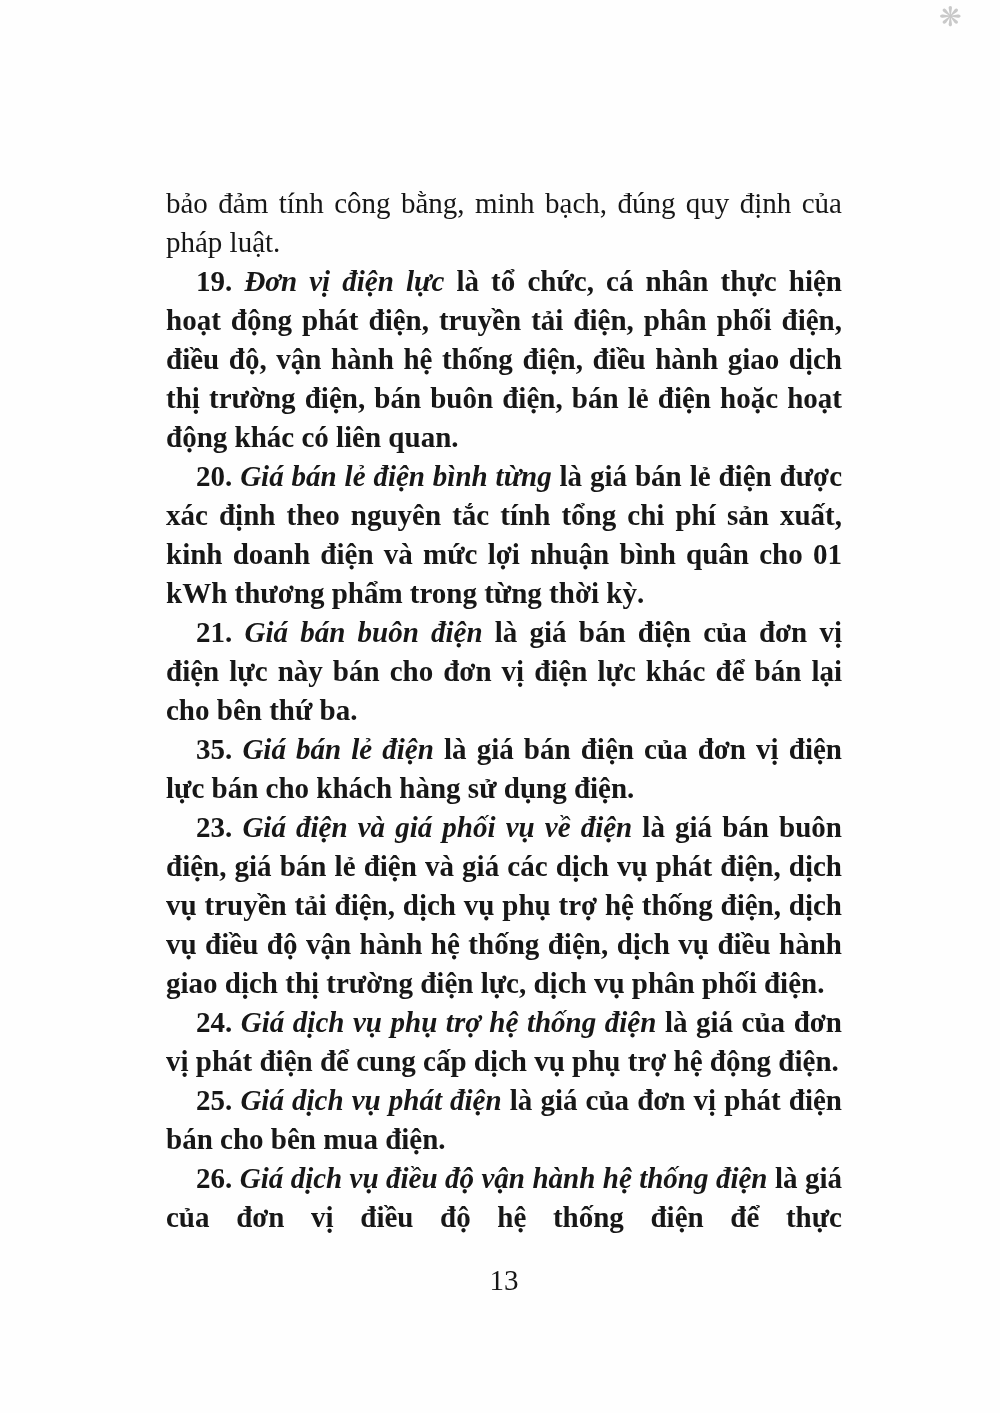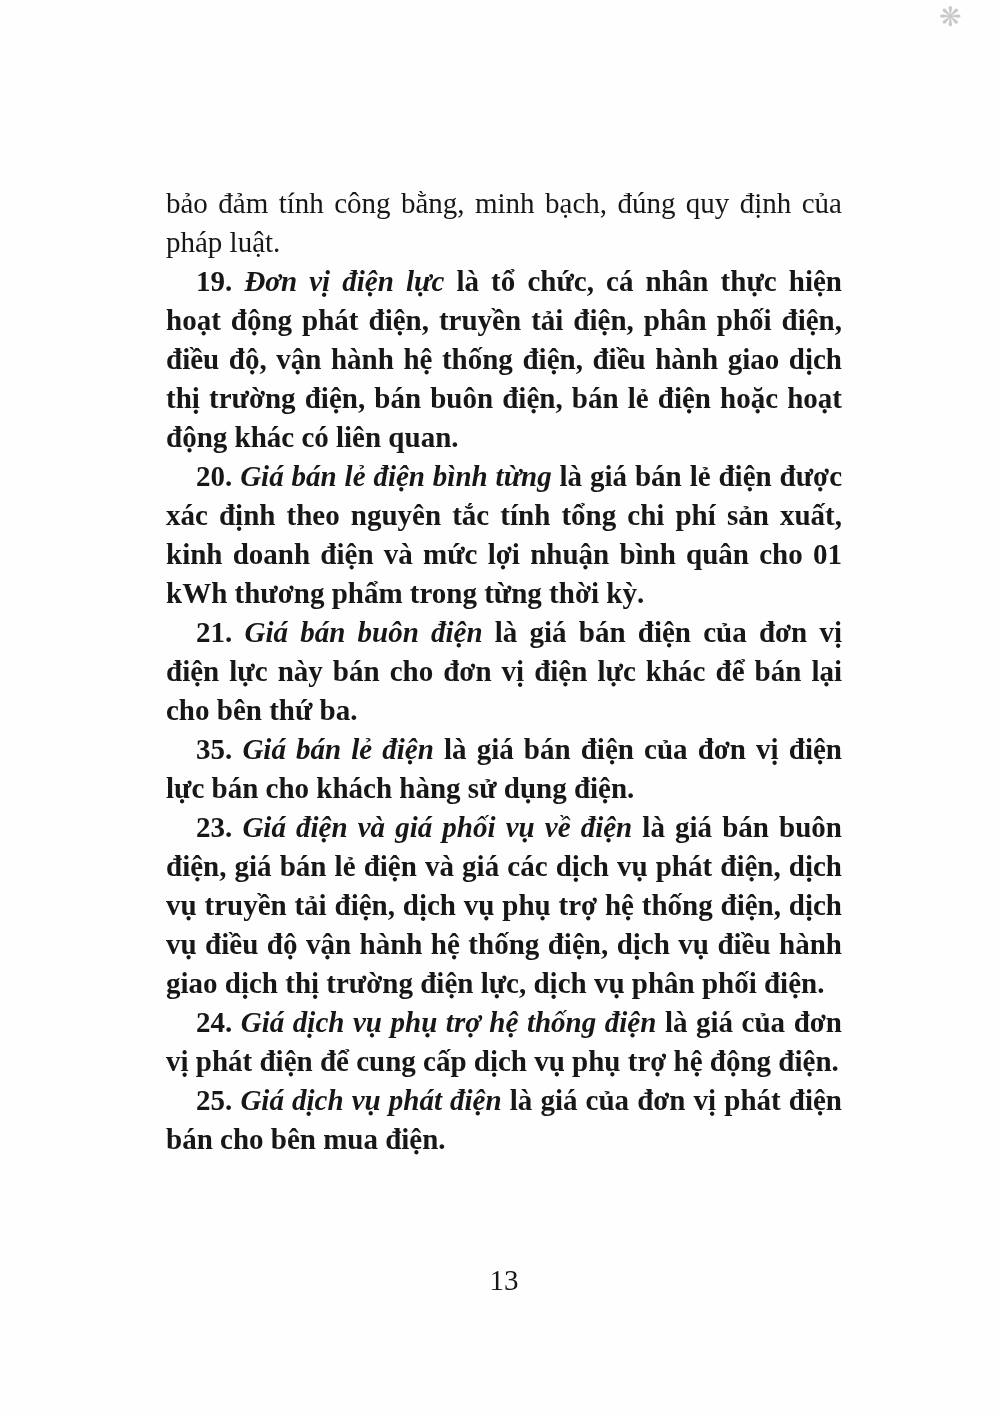--- a/index.html
+++ b/index.html
@@ -66,16 +66,17 @@
 
   <div class="text-block">
       <p class="para"><span>bảo đảm tính công bằng, minh bạch, đúng quy định của pháp luật.</span></p>
       <p class="para indent"><span>19. </span><span class="term">Đơn vị điện lực</span><span> là tổ chức, cá nhân thực hiện hoạt động phát điện, truyền tải điện, phân phối điện, điều độ, vận hành hệ thống điện, điều hành giao dịch thị trường điện, bán buôn điện, bán lẻ điện hoặc hoạt động khác có liên quan.</span></p>
       <p class="para indent"><span>20. </span><span class="term">Giá bán lẻ điện bình từng</span><span> là giá bán lẻ điện được xác định theo nguyên tắc tính tổng chi phí sản xuất, kinh doanh điện và mức lợi nhuận bình quân cho 01 kWh thương phẩm trong từng thời kỳ.</span></p>
       <p class="para indent"><span>21. </span><span class="term">Giá bán buôn điện</span><span> là giá bán điện của đơn vị điện lực này bán cho đơn vị điện lực khác để bán lại cho bên thứ ba.</span></p>
       <p class="para indent"><span>35. </span><span class="term">Giá bán lẻ điện</span><span> là giá bán điện của đơn vị điện lực bán cho khách hàng sử dụng điện.</span></p>
       <p class="para indent"><span>23. </span><span class="term">Giá điện và giá phối vụ về điện</span><span> là giá bán buôn điện, giá bán lẻ điện và giá các dịch vụ phát điện, dịch vụ truyền tải điện, dịch vụ phụ trợ hệ thống điện, dịch vụ điều độ vận hành hệ thống điện, dịch vụ điều hành giao dịch thị trường điện lực, dịch vụ phân phối điện.</span></p>
       <p class="para indent"><span>24. </span><span class="term">Giá dịch vụ phụ trợ hệ thống điện</span><span> là giá của đơn vị phát điện để cung cấp dịch vụ phụ trợ hệ động điện.</span></p>
       <p class="para indent"><span>25. </span><span class="term">Giá dịch vụ phát điện</span><span> là giá của đơn vị phát điện bán cho bên mua điện.</span></p>
+      <p class="para indent cont"><span>26. </span><span class="term">Giá dịch vụ điều độ vận hành hệ thống điện</span><span> là giá của đơn vị điều độ hệ thống điện để thực</span></p>
     </div>
 
   <div class="page-number">13</div>
 </div>
 
 </body></html>

